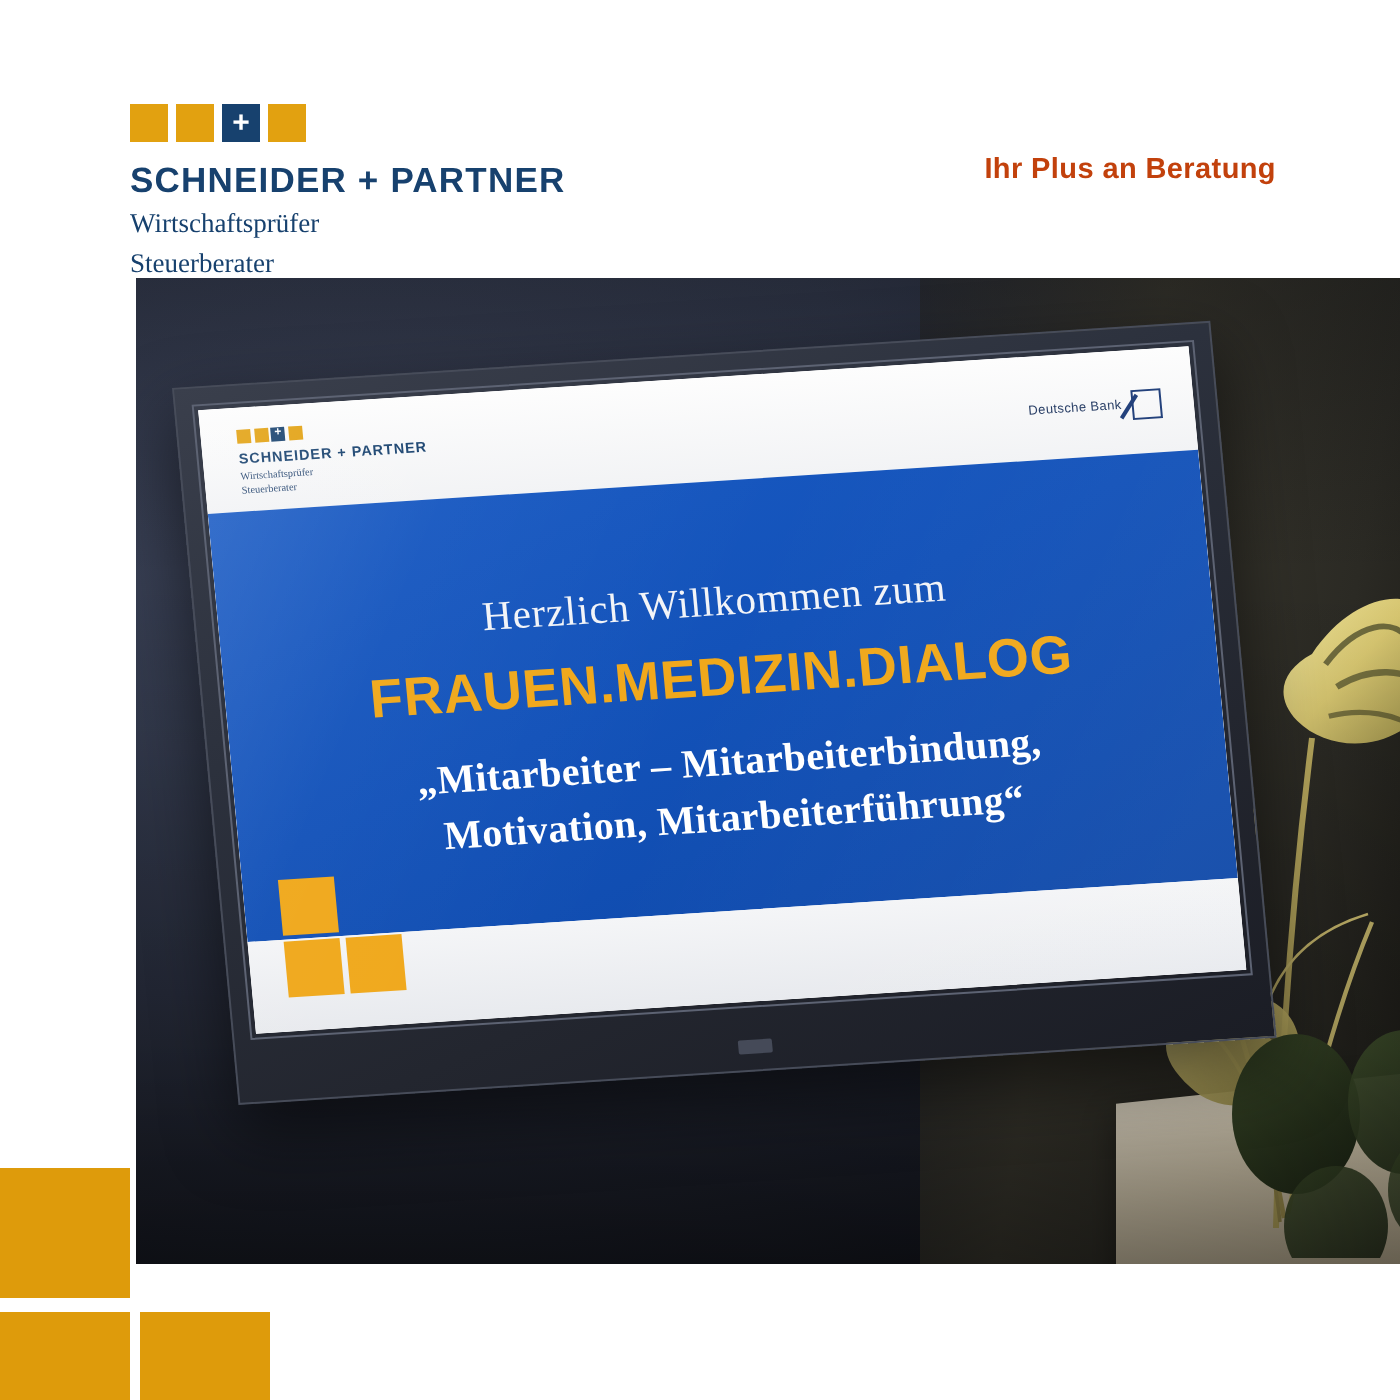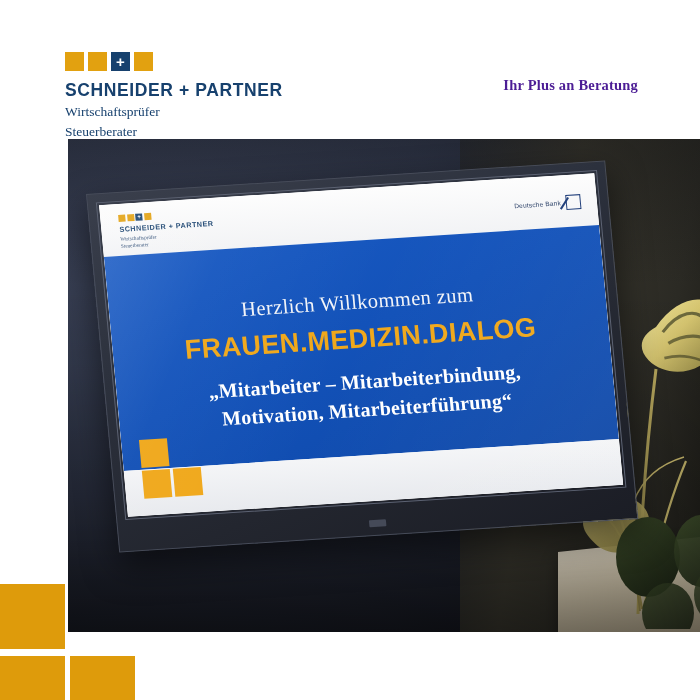--- a/index.html
+++ b/index.html
@@ -61,24 +61,24 @@
     font-family: "Liberation Serif", serif;
     font-size: 13.5px;
     line-height: 16.5px;
     color: #17416E;
     margin-top: 3px;
   }
   .tagline {
     position: absolute;
     right: 62px;
     top: 77px;
-    font-family: Liberation Serif, serif;
+    font-family: Liberation Sans, sans-serif;
     font-weight: 700;
     font-size: 14.5px;
-    color: #4c1d95;
+    color: #c2410c;
     letter-spacing: 0.2px;
     text-align: right;
   }
 
   
   .photo {
     position: absolute;
     left: 68px;
     top: 139px;
     width: 632px;

